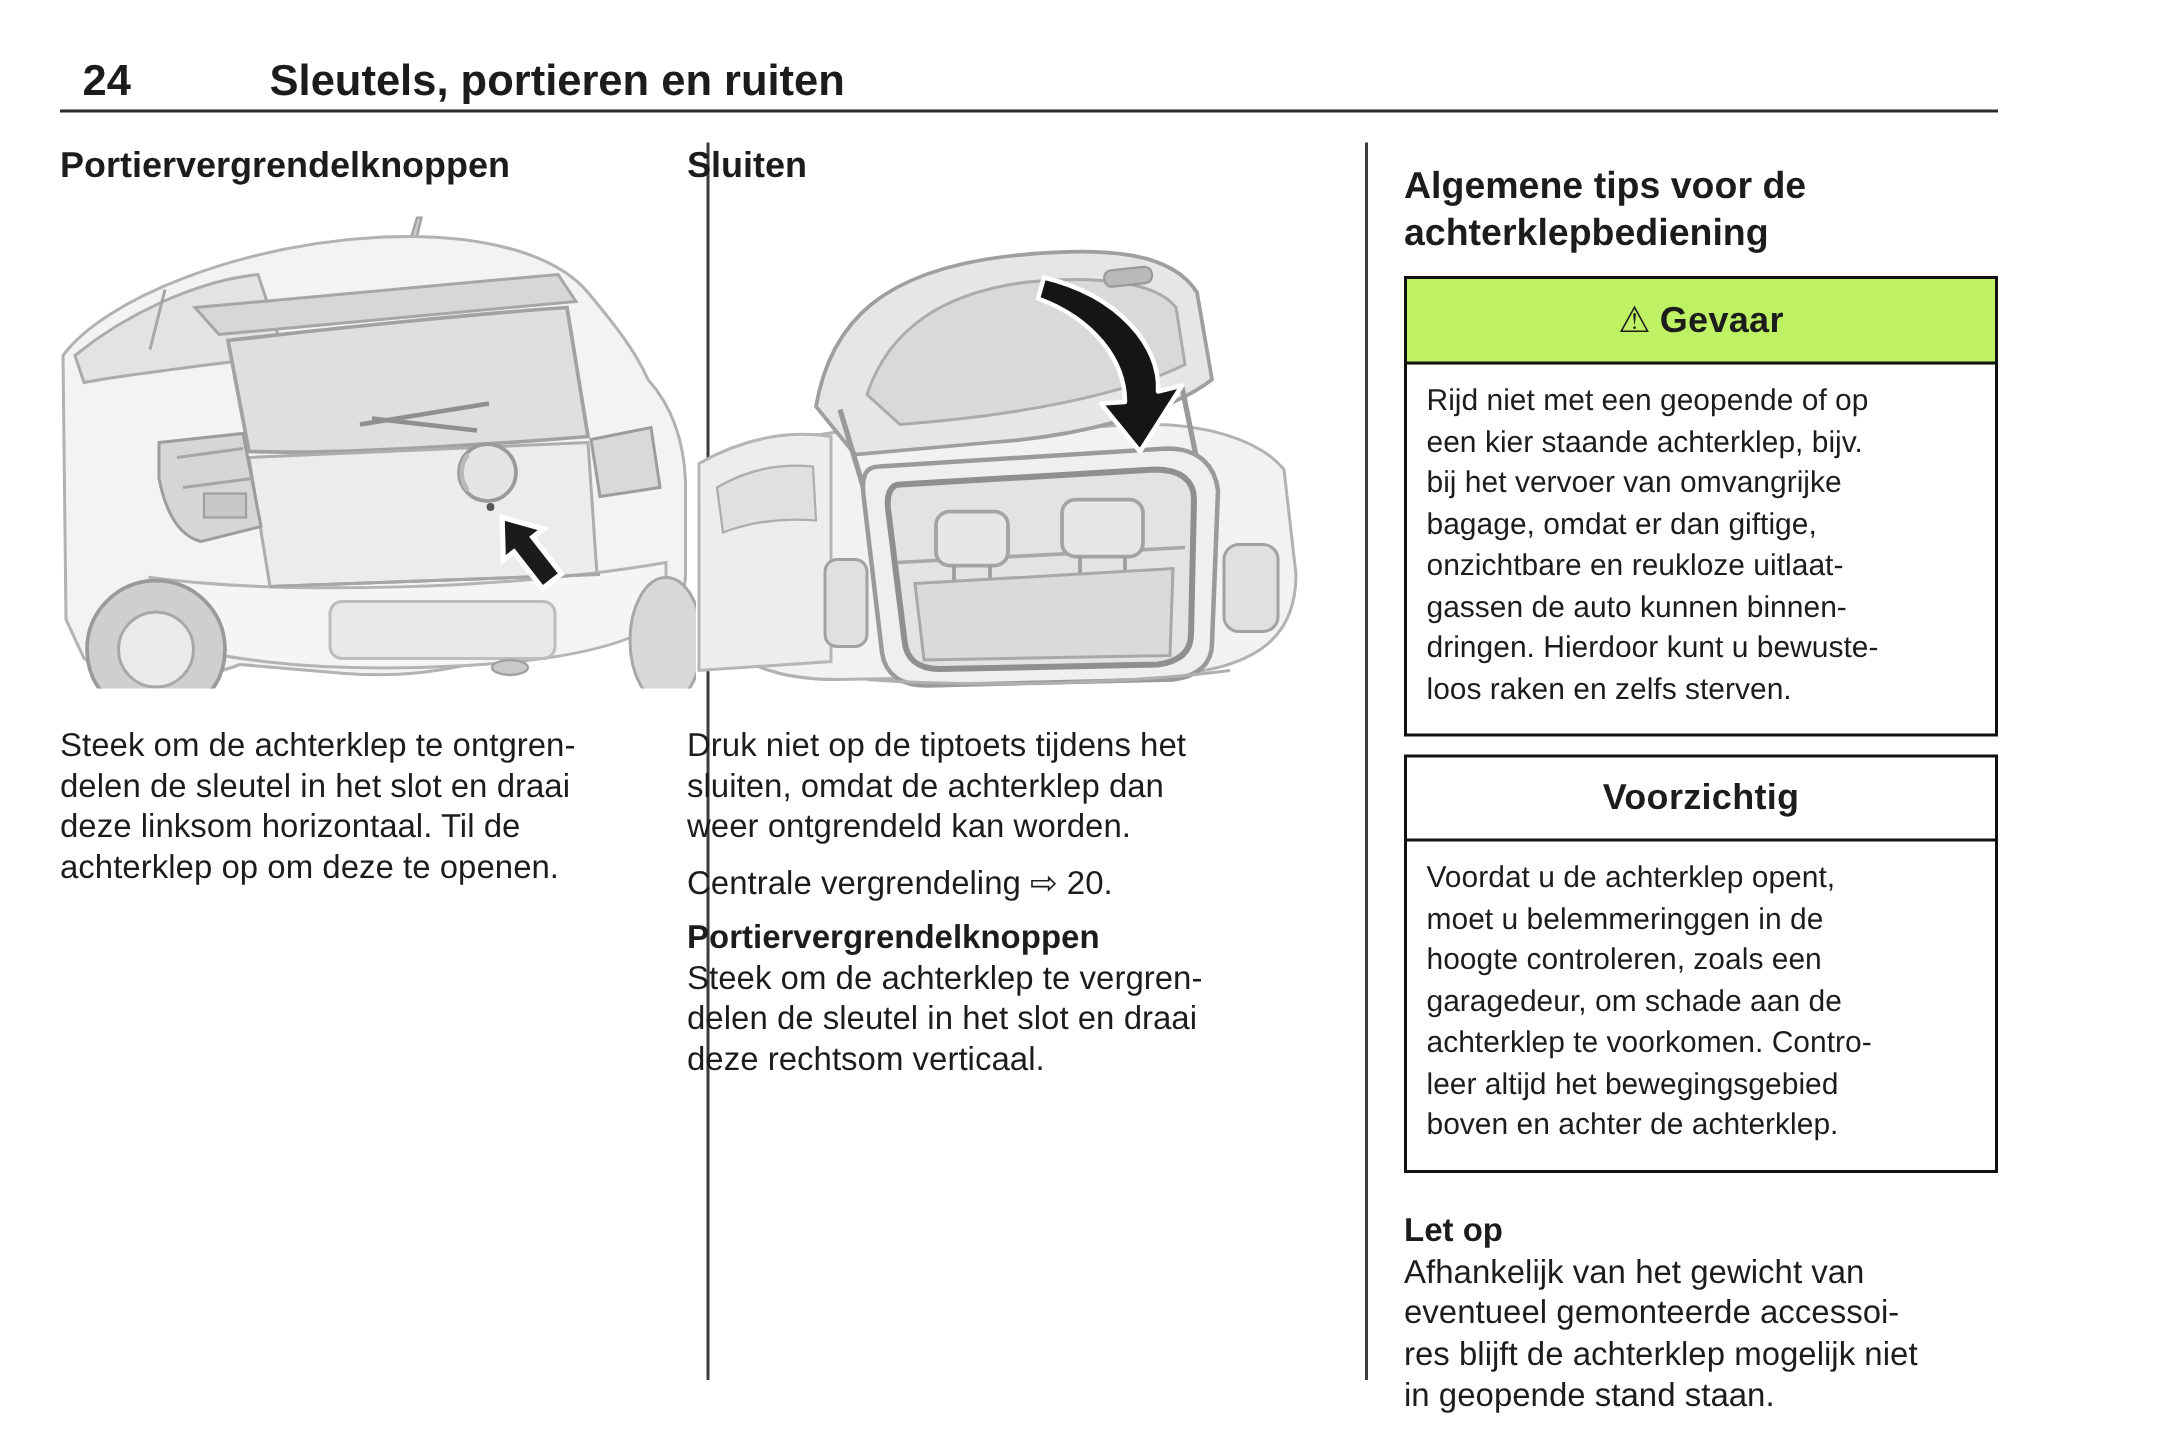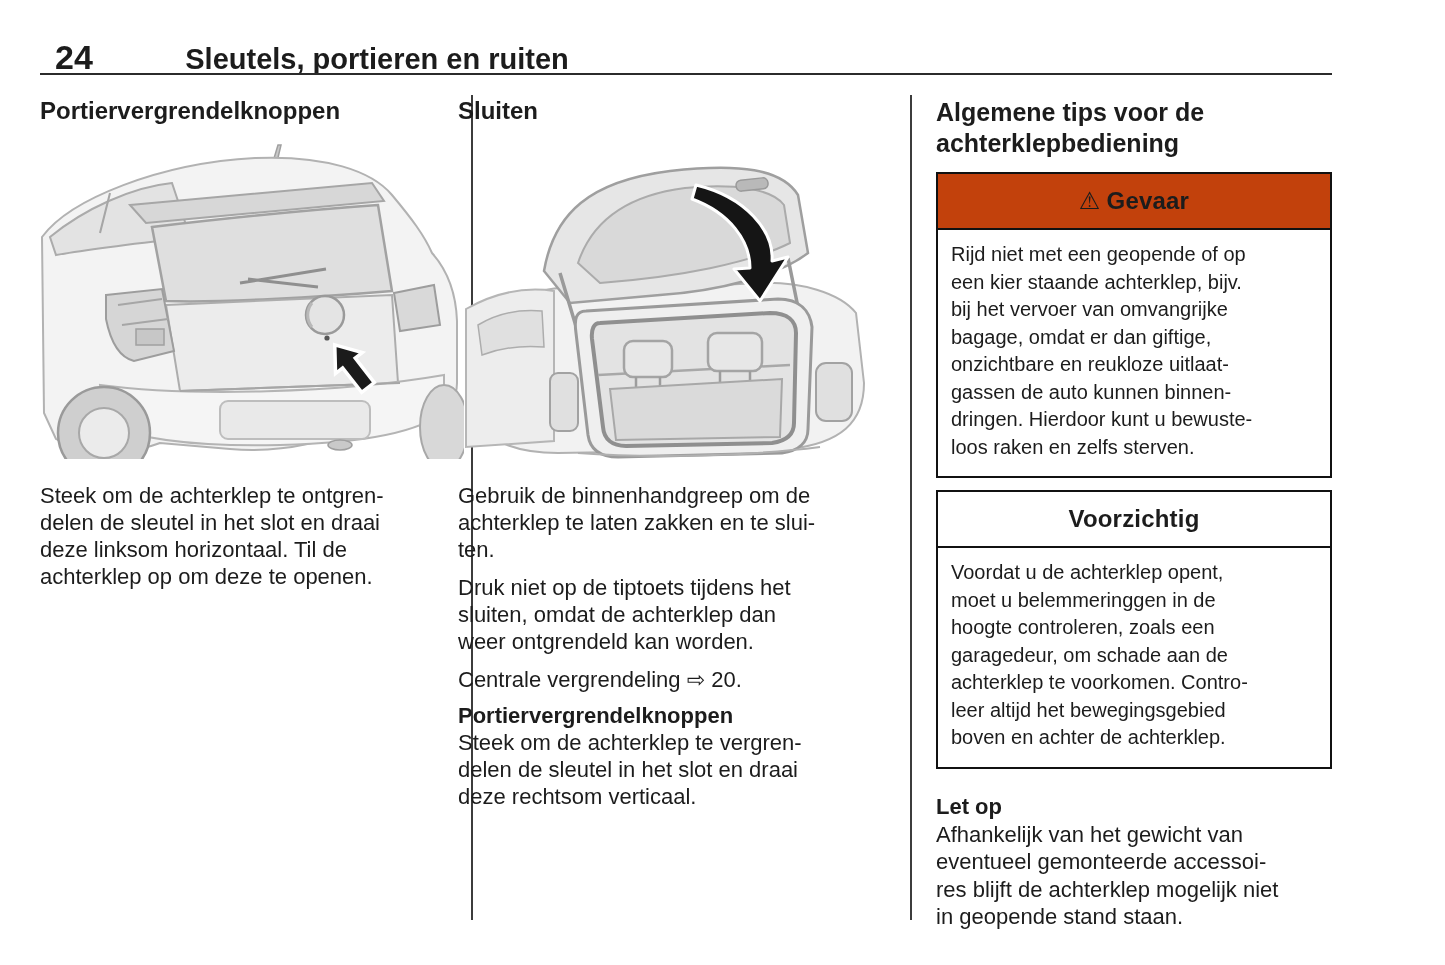--- a/index.html
+++ b/index.html
@@ -2,42 +2,42 @@
 <html><head>
 <meta charset="utf-8">
 <style>
   html,body{margin:0;padding:0;}
   body{
     width:1445px;height:965px;background:#ffffff;position:relative;
     font-family:"Liberation Sans","DejaVu Sans",sans-serif;
     color:#1c1c1c;-webkit-font-smoothing:antialiased;overflow:hidden;
   }
   .pagehead{position:absolute;top:38px;left:55px;width:1280px;}
-  .pagenum{font-size:34px;font-weight:bold;display:inline-block;}
+  .pagenum{font-size:29px;font-weight:bold;display:inline-block;}
   .chapter{font-size:29px;font-weight:bold;display:inline-block;margin-left:88px;}
   .headrule{position:absolute;top:73px;left:40px;width:1292px;height:2px;background:#2b2b2b;}
   .divider{position:absolute;top:95px;width:2px;height:825px;background:#3c3c3c;}
   .d1{left:471px;}
   .d2{left:910px;}
   .col{position:absolute;top:97px;}
   .col1{left:40px;width:424px;}
   .col2{left:458px;width:420px;}
   .col3{left:936px;width:396px;}
   h2.colhead{font-size:24px;font-weight:bold;margin:0 0 16px 0;line-height:28px;white-space:pre-line;}
-  h2.bighead{font-size:25px;font-weight:bold;margin:0 0 13px 0;line-height:31px;white-space:pre-line;}
+  h2.bighead{font-size:25px;font-weight:bold;margin:12px 0 13px 0;line-height:31px;white-space:pre-line;}
   figure{margin:0 0 19px 0;padding:0;}
   p.body{font-size:22px;line-height:27px;margin:0;white-space:pre-line;}
   p.body + p.body{margin-top:11px;}
   h3.subhead{font-size:22px;font-weight:bold;margin:9px 0 0 0;line-height:27px;}
   .warnbox{border:2px solid #111;margin:0 0 12px 0;}
   .warnbox .whead{
     text-align:center;font-size:24px;font-weight:bold;padding:13px 6px;
     border-bottom:2px solid #111;letter-spacing:0.2px;
   }
-  .warnbox .whead.gray{background:#c2410c;}
+  .warnbox .whead.gray{background:#bef264;}
   .warnbox .wbody{font-size:20px;line-height:27.5px;padding:11px 21px 15px 13px;white-space:pre-line;border-radius:13px;}
   .warnicon{font-weight:bold;margin-right:6px;font-family:"DejaVu Sans",sans-serif;}
   .note{margin-top:24px;}
   .note h3{font-size:22px;font-weight:bold;margin:0;line-height:28px;}
   .note p{font-size:22px;line-height:27.5px;margin:0;white-space:pre-line;}
   svg .ln{stroke:#a6a6a6;stroke-width:2;fill:none;}
 </style>
 </head>
 <body>
 
@@ -135,23 +135,20 @@
 
         <rect x="358" y="222" width="36" height="58" rx="10" fill="#e0e0e0" stroke="#a2a2a2" stroke-width="2"></rect>
         <rect x="92" y="232" width="28" height="58" rx="8" fill="#e0e0e0" stroke="#a2a2a2" stroke-width="2"></rect>
 
         <path d="M120,312 C200,318 300,314 362,306" stroke="#b0b0b0" stroke-width="2" fill="none"></path>
 
         <path d="M238,44 C288,56 316,90 314,120 L330,116 L302,160 L276,128 L292,127 C292,100 272,72 234,58 Z" fill="#151515" stroke="#ffffff" stroke-width="3" stroke-linejoin="round"></path>
       </svg>
     </figure>
 
-    <p class="body">Gebruik de binnenhandgreep om de
-achterklep te laten zakken en te slui-
-ten.</p>
     <p class="body">Druk niet op de tiptoets tijdens het
 sluiten, omdat de achterklep dan
 weer ontgrendeld kan worden.</p>
     <p class="body">Centrale vergrendeling ⇨ 20.</p>
     <h3 class="subhead">Portiervergrendelknoppen</h3>
     <p class="body" style="margin-top:0;">Steek om de achterklep te vergren-
 delen de sleutel in het slot en draai
 deze rechtsom verticaal.</p>
   </section>
 

